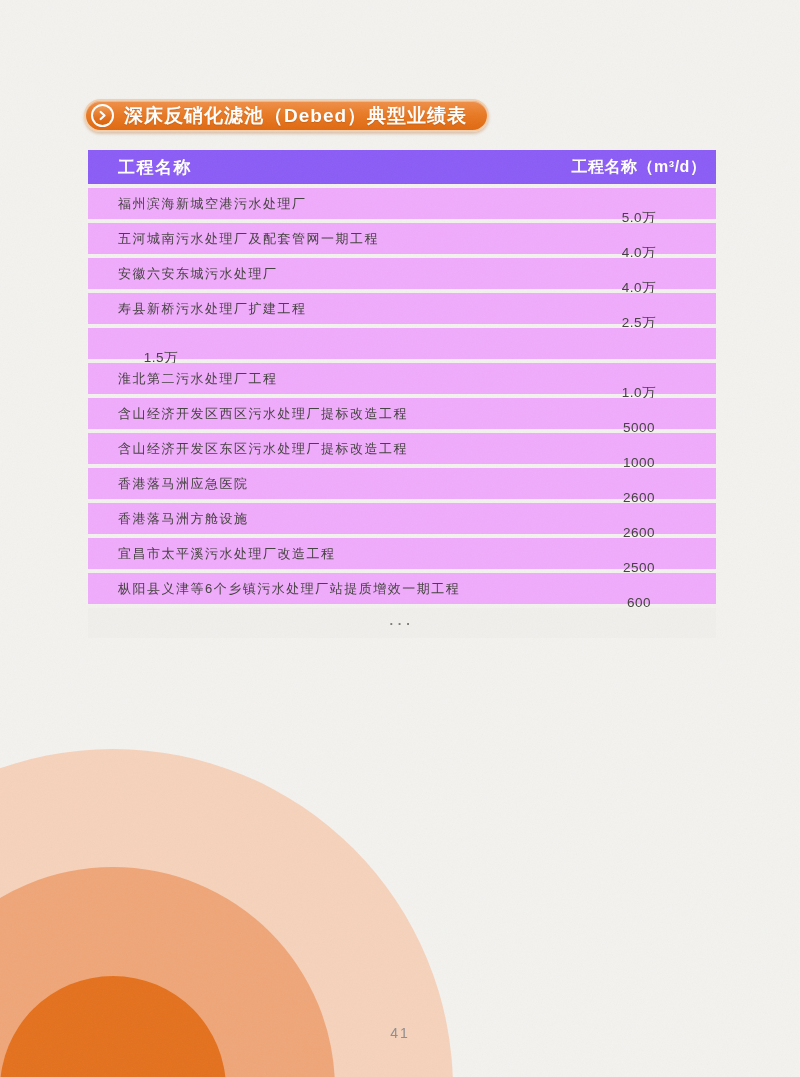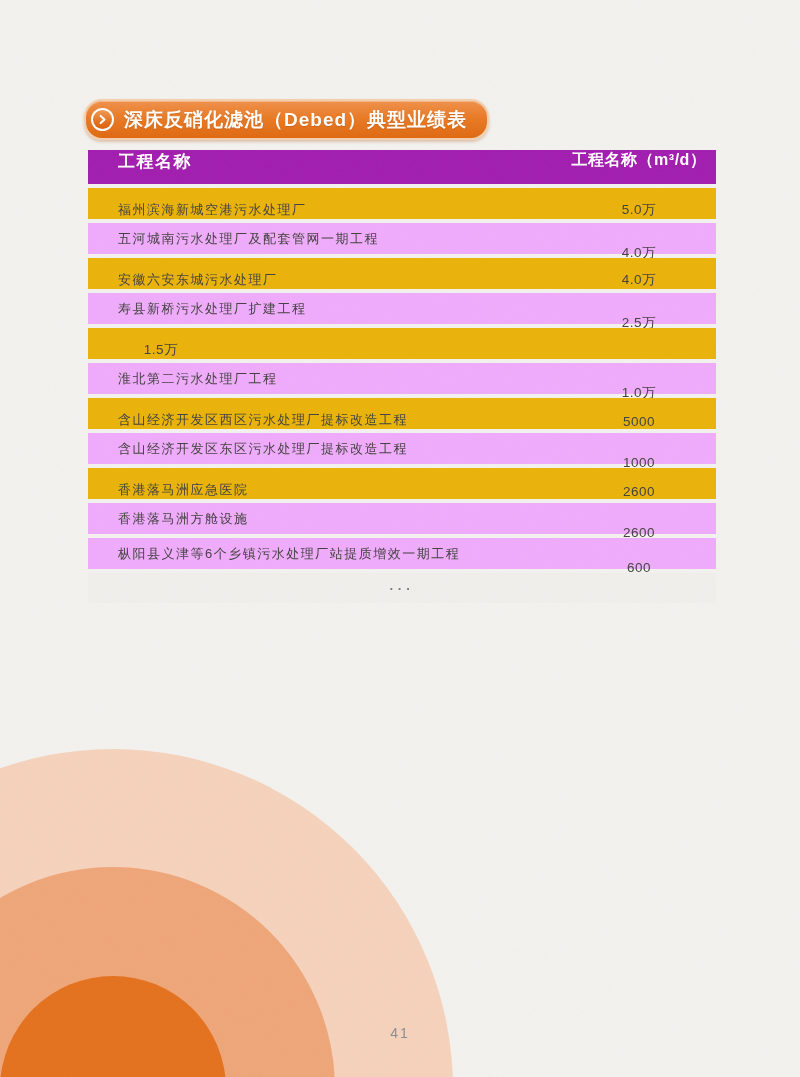--- a/index.html
+++ b/index.html
@@ -18,21 +18,21 @@
   
   .deco-circle { position: absolute; border-radius: 50%; }
   .deco-outer  { left: -227px; top: 749px;  width: 680px; height: 680px; background: #f6d2bb; }
   .deco-middle { left: -109px; top: 867px;  width: 444px; height: 444px; background: #efa678; }
   .deco-inner  { left: 0px;    top: 976px;  width: 226px; height: 226px; background: #e4711d; }
 
   
   .title-pill {
     position: absolute;
     left: 84px; top: 99px;
-    height: 41px;
+    height: 33px;
     display: inline-flex;
     align-items: center;
     gap: 10px;
     padding: 0 20px 0 5px;
     border-radius: 18px;
     background: linear-gradient(180deg, #f0904a 0%, #e97a24 45%, #e0680f 100%);
     border: 2px solid #f2cfae;
     box-shadow: 0 2px 3px rgba(170, 85, 15, 0.3), inset 0 1px 0 rgba(255,255,255,0.35);
     z-index: 2;
   }
@@ -63,22 +63,23 @@
     position: absolute;
     left: 88px; top: 150px;
     width: 628px;
     display: flex;
     flex-direction: column;
     gap: 4px;
     z-index: 1;
   }
   .thead {
     display: flex;
+    align-items: center;
     height: 34px;
-    background: #a21caf;
+    background: #8b5cf6;
     color: #ffffff;
     font-weight: bold;
   }
   .th-name {
     flex: 1 1 auto;
     padding-left: 30px;
     font-size: 17px;
     letter-spacing: 1.5px;
   }
   .th-scale {
@@ -86,21 +87,21 @@
     text-align: center;
     font-size: 16px;
     letter-spacing: 0.5px;
     padding-right: 4px;
   }
   .tr {
     display: flex;
     align-items: center;
     height: 31px;
   }
-  .tr.light { background: #eab308; align-items: flex-end; }
+  .tr.light { background: #f0abfc; }
   .tr.dark  { background: #f0abfc; }
   .td-name {
     flex: 1 1 auto;
     padding-left: 30px;
     font-size: 13px;
     color: #43413f;
     letter-spacing: 1.5px;
     white-space: nowrap;
   }
   .td-scale {
@@ -204,20 +205,24 @@
       <div class="td-scale">1000</div>
     </div>
     <div class="tr light">
       <div class="td-name">香港落马洲应急医院</div>
       <div class="td-scale">2600</div>
     </div>
     <div class="tr dark">
       <div class="td-name">香港落马洲方舱设施</div>
       <div class="td-scale">2600</div>
     </div>
+    <div class="tr light">
+      <div class="td-name">宜昌市太平溪污水处理厂改造工程</div>
+      <div class="td-scale">2500</div>
+    </div>
     <div class="tr dark">
       <div class="td-name">枞阳县义津等6个乡镇污水处理厂站提质增效一期工程</div>
       <div class="td-scale">600</div>
     </div>
 
     <div class="tr dots">
       <span class="dots-text">···</span>
     </div>
   </div>
 

